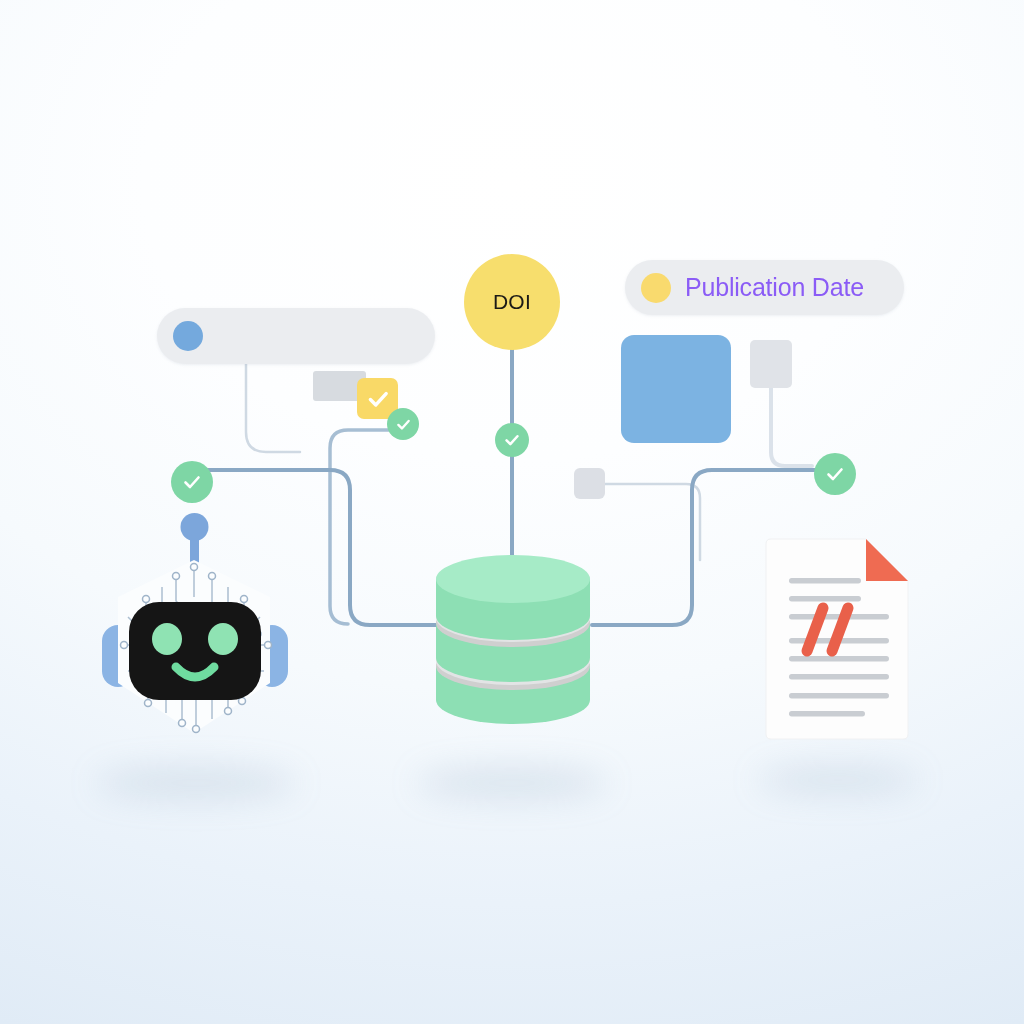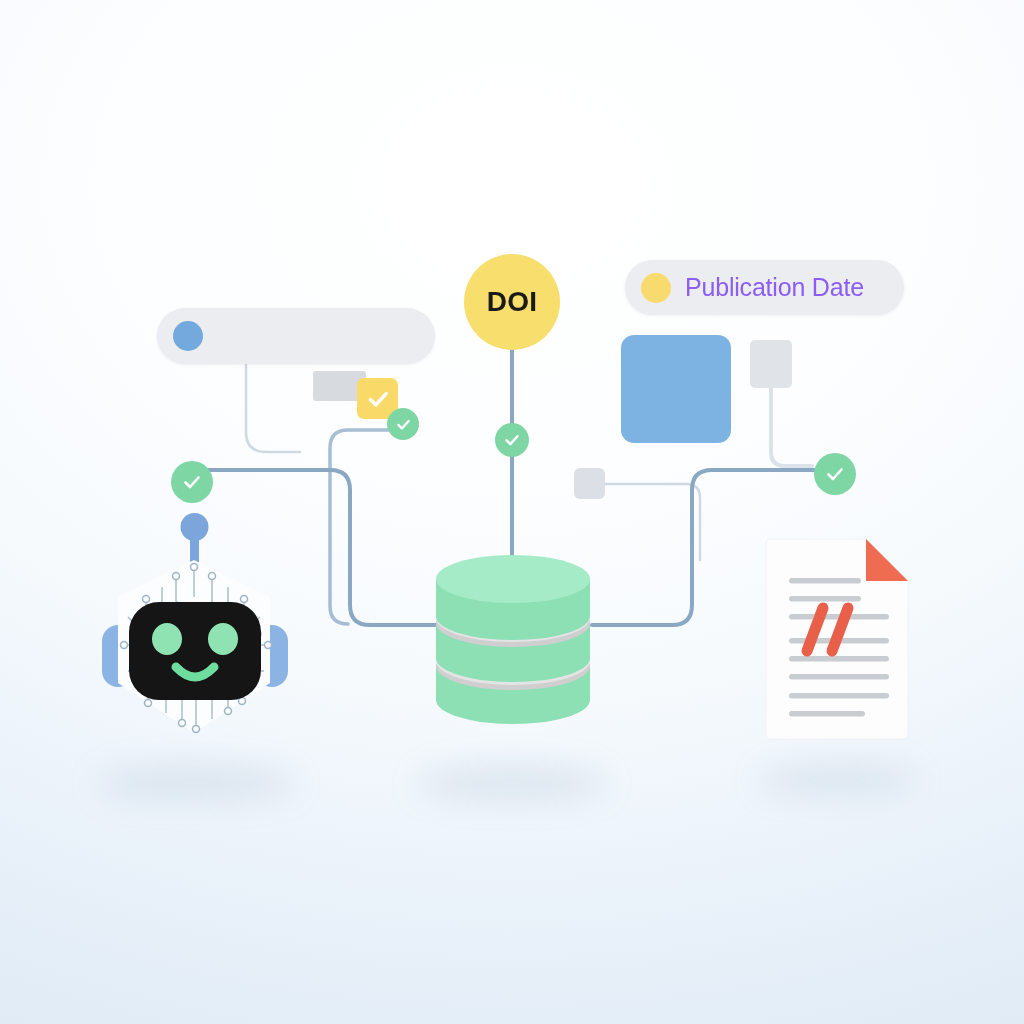--- a/index.html
+++ b/index.html
@@ -55,22 +55,22 @@
   }
   
   #doi-node {
     position: absolute;
     display: flex;
     align-items: center;
     justify-content: center;
     border-radius: 50%;
   }
   #doi-node .doi-label {
-    font-size: 28px;
-    font-weight: bold;
+    font-size: 21px;
+    font-weight: normal;
     color: #1b1a16;
     letter-spacing: 0.3px;
   }
   
   .block { position: absolute; }
   
   .check-badge {
     position: absolute;
     border-radius: 50%;
     display: flex;

